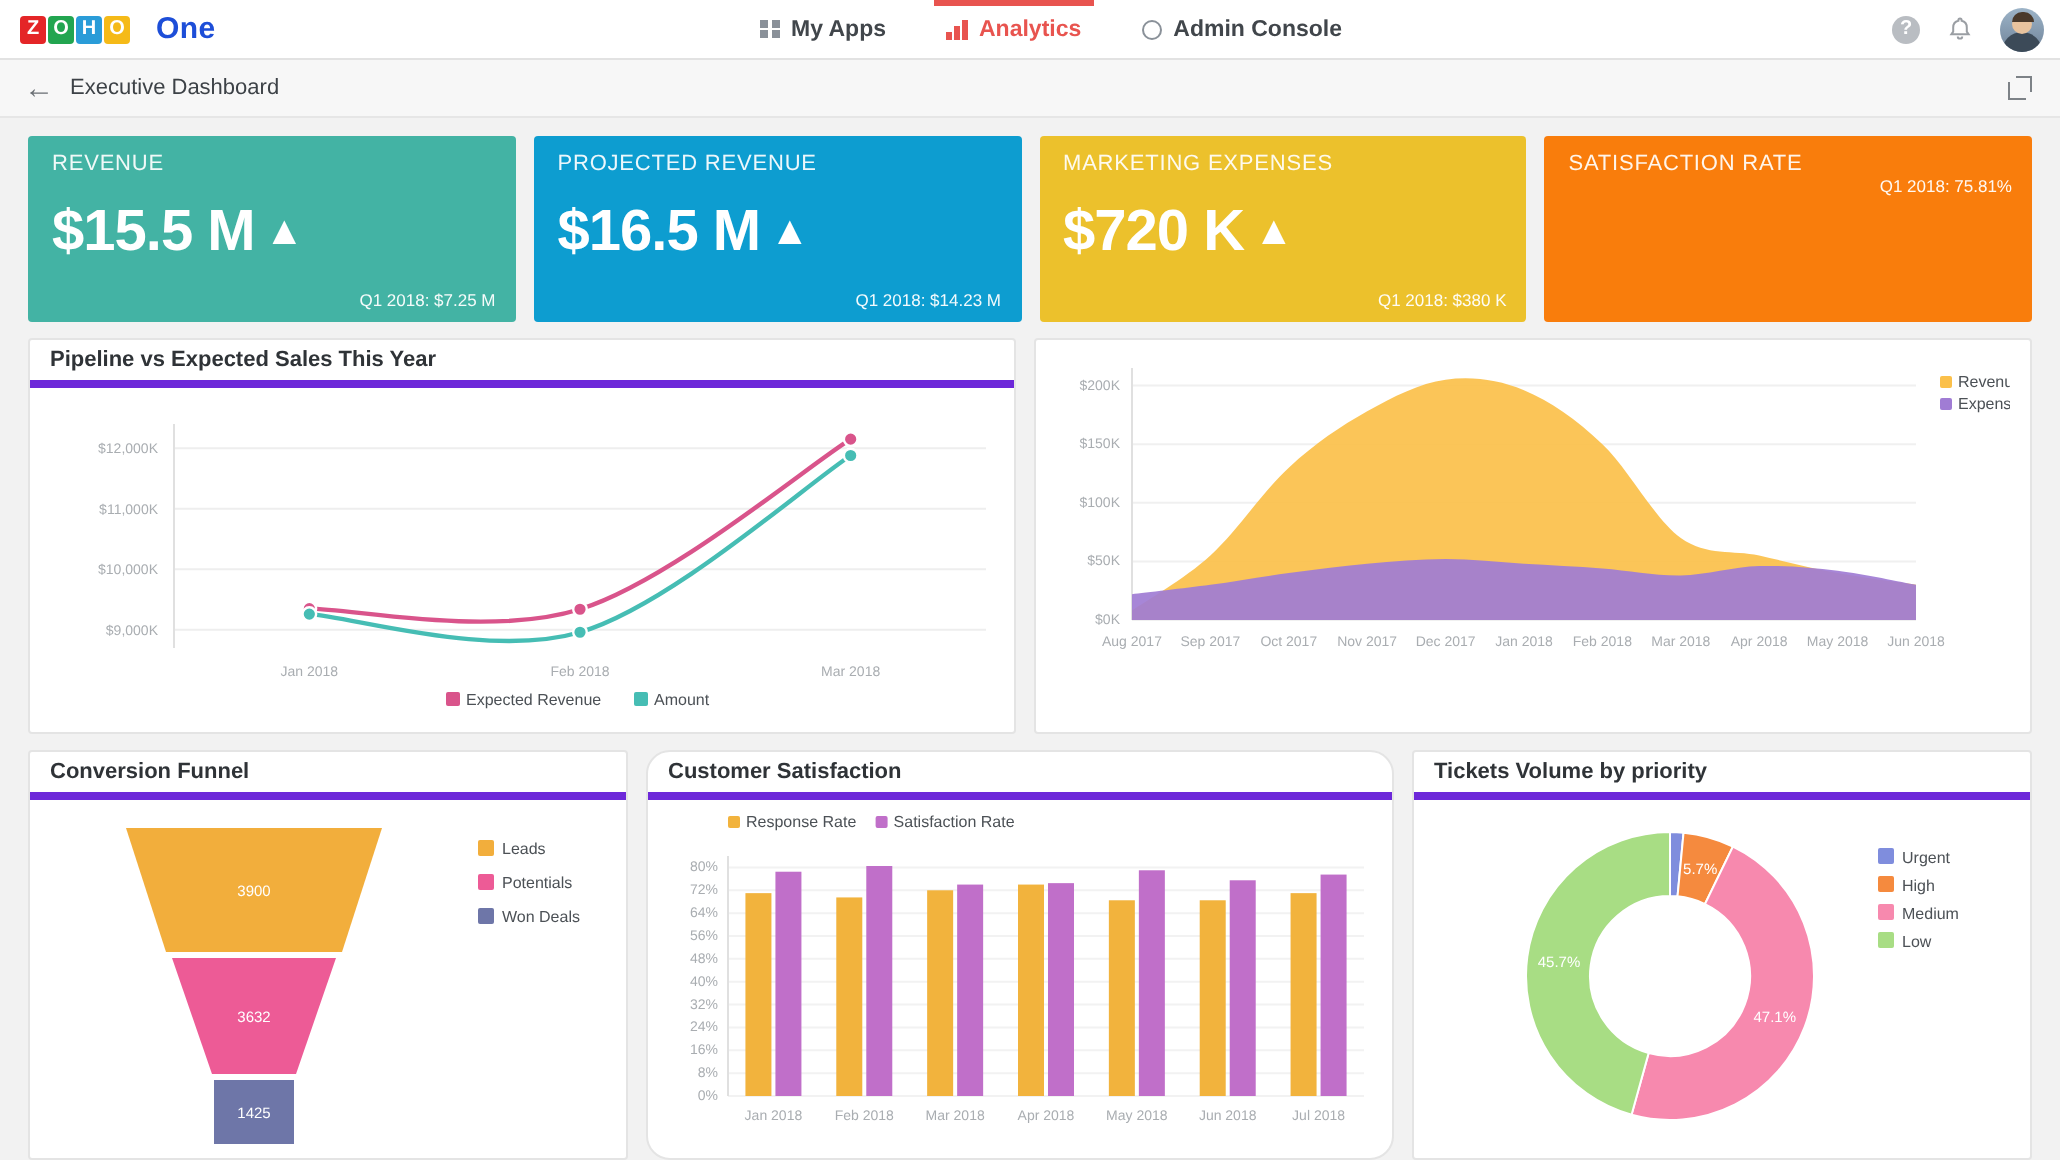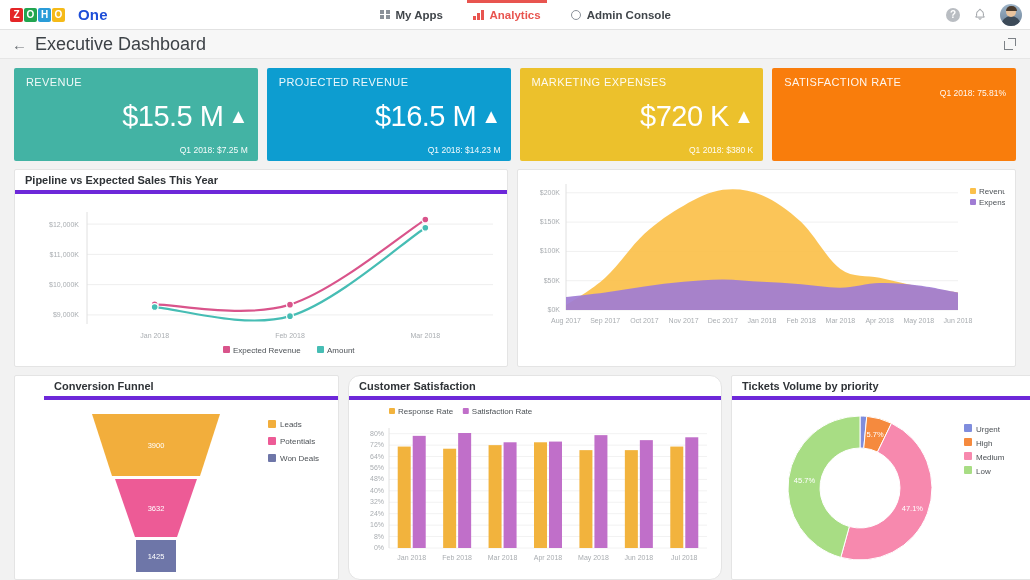--- a/index.html
+++ b/index.html
@@ -49,51 +49,51 @@
   .avatar .face { position: absolute; width: 10px; height: 10px; border-radius: 50%; background: #e8c39e; left: 6px; top: 3px; }
   .avatar .body { position: absolute; width: 20px; height: 10px; border-radius: 10px 10px 0 0; background: #3c4a58; left: 1px; bottom: 0; }
   .avatar .hair { position: absolute; width: 11px; height: 5px; border-radius: 6px 6px 0 0; background: #4a3a2c; left: 5.5px; top: 2px; }
 
   
   .crumbbar {
     height: 29px; background: #f7f7f7; border-bottom: 1px solid #e6e6e6;
     display: flex; align-items: center; padding: 0 12px; position: relative;
   }
   .back-arrow { font-size: 15px; color: #6b7075; margin-right: 8px; cursor: pointer; line-height: 1; }
-  .crumb-title { font-size: 18px; color: #3d4247; }
+  .crumb-title { font-size: 11px; color: #3d4247; }
   .ext-ico { position: absolute; right: 14px; width: 12px; height: 12px; cursor: pointer; }
   .ext-ico .b { position: absolute; left: 0; bottom: 0; width: 9px; height: 9px; border: 1.4px solid #7d8287; border-top: none; border-right: none; }
   .ext-ico .a { position: absolute; right: 0; top: 0; width: 8px; height: 8px; border: 1.4px solid #7d8287; border-bottom: none; border-left: none; }
 
   
   .kpis { display: flex; gap: 9px; padding: 9px 14px 0 14px; }
   .kpi {
     flex: 1; height: 93px; border-radius: 2px; padding: 8px 10px 6px 12px;
     display: flex; flex-direction: column; color: #fff; position: relative;
   }
   .kpi-title { font-size: 11px; letter-spacing: .4px; color: rgba(255,255,255,.92); }
   .kpi-value {
-    flex: 1; display: flex; align-items: center; justify-content: flex-end;
-    font-size: 29px; font-weight: 400; letter-spacing: -.5px; white-space: nowrap;
+    flex: 1; display: flex; align-items: center; 
+    font-size: 29px; font-weight: 700; letter-spacing: -.5px; white-space: nowrap;
   }
   .kpi-value .tri { font-size: 20px; margin-left: 5px; }
   .kpi-sub { font-size: 8.5px; text-align: right; color: rgba(255,255,255,.95); }
 
   
   .row { display: flex; gap: 9px; padding: 8px 14px 0 14px; }
   .panel { background: #fff; border: 1px solid #e4e4e4; border-radius: 2px; display: flex; flex-direction: column; }
   .panel-head {
     height: 24px; display: flex; align-items: center; padding: 0 10px;
     border-bottom: 4px solid #6d28d9; font-size: 11px; font-weight: bold; color: #2f3337;
   }
   .panel-body { flex: 1; position: relative; }
 
   .r1 .panel:nth-child(1) { width: 494px; height: 198px; }
   .r1 .panel:nth-child(2) { flex: 1; height: 198px; }
-  .r2 .panel:nth-child(1) { width: 348px; height: 205px; padding-left: 29px; }
+  .r2 .panel:nth-child(1) { width: 348px; height: 205px; }
   .r2 .panel:nth-child(2) { width: 374px; height: 205px; border-radius: 12px; }
   .r2 .panel:nth-child(3) { flex: 1; height: 205px; }
 
   .tick { font-size: 7px; fill: #a9adb1; font-family: "Liberation Sans", sans-serif; }
   .lg-txt { font-size: 8px; fill: #4c5156; font-family: "Liberation Sans", sans-serif; }
   .dlabel { font-size: 7.5px; fill: #ffffff; font-family: "Liberation Sans", sans-serif; }
   .funnel-lbl { font-size: 7.5px; fill: #fff; font-family: "Liberation Sans", sans-serif; }
   .conv-rate { font-size: 8px; fill: #3d4247; font-weight: bold; font-family: "Liberation Sans", sans-serif; }
   svg { display: block; }
 </style>

